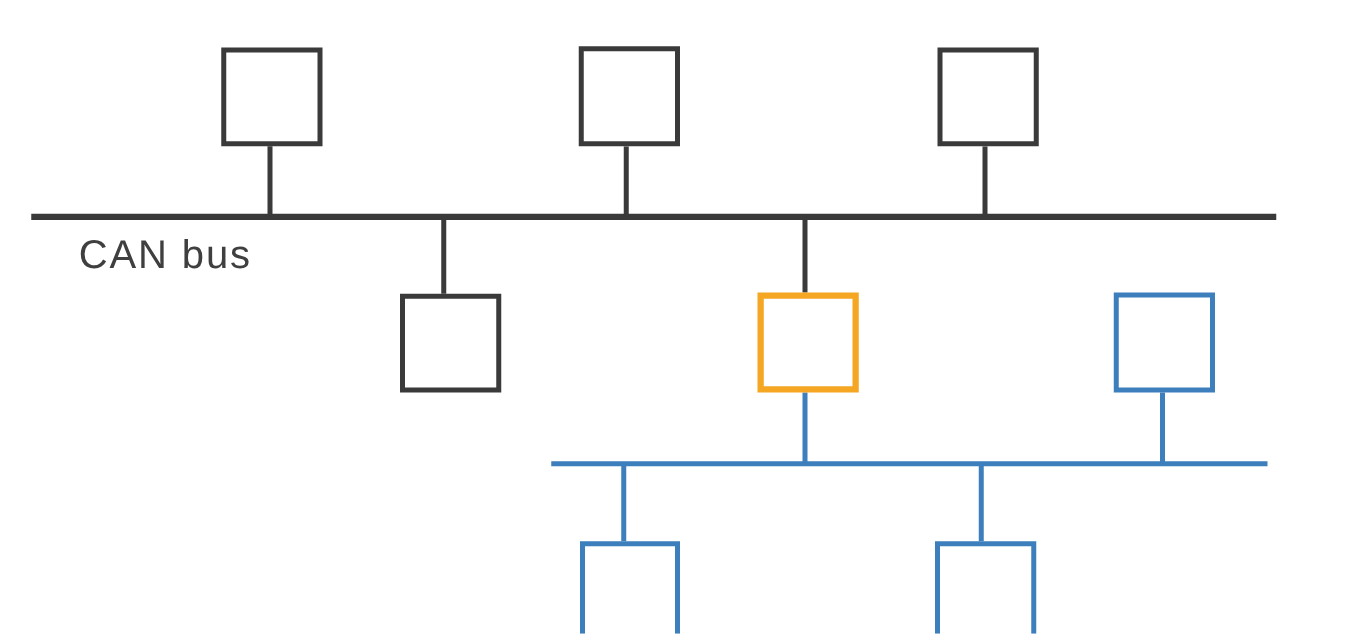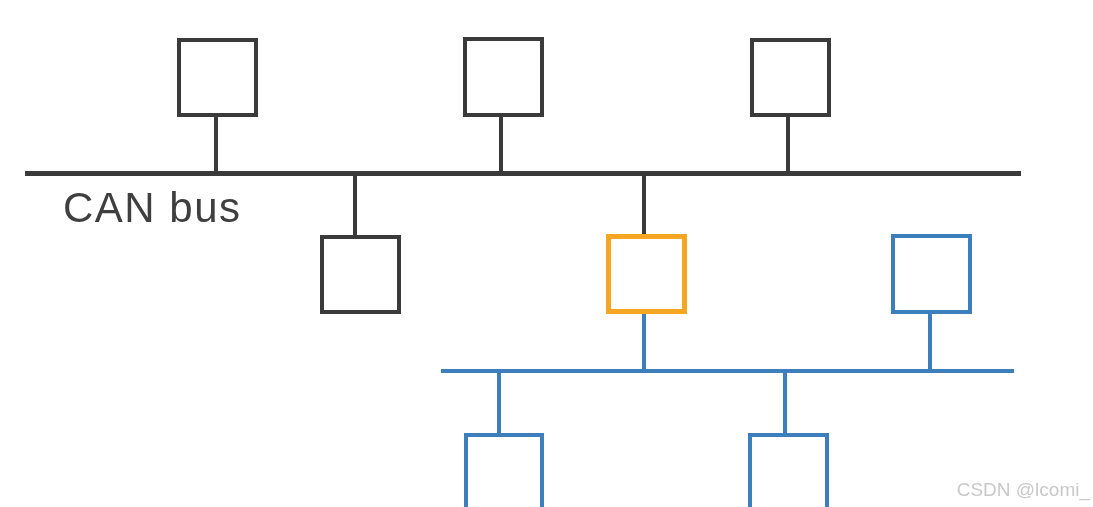--- a/index.html
+++ b/index.html
@@ -18,38 +18,37 @@
   .node {
     position: absolute;
     box-sizing: border-box;
     background: #ffffff;
   }
   .busline, .connector {
     position: absolute;
   }
   .bus-label {
     position: absolute;
-    font-size: 42px;
+    font-size: 32px;
     letter-spacing: 1.5px;
     line-height: 1;
     white-space: nowrap;
   }
   .watermark {
     position: absolute;
     font-size: 19px;
     line-height: 1;
     white-space: nowrap;
   }
 </style>
 </head>
 <body>
 
 <div id="stage" style="background: rgb(255, 255, 255);">
   <div class="bus-label" style="left: 63px; top: 187px; color: rgb(63, 63, 63);">CAN bus</div>
-  <div class="watermark" style="right: 3px; top: 480px; color: rgb(201, 201, 201);">CSDN @lcomi_</div>
 <div class="busline" style="left: 25px; top: 171px; width: 996px; height: 5px; background: rgb(58, 58, 58);"></div>
     <div class="busline" style="left: 441px; top: 369px; width: 573px; height: 4px; background: rgb(61, 127, 189);"></div>
     <div class="connector" style="left: 214px; top: 116px; width: 4px; height: 57px; background: rgb(58, 58, 58);"></div>
     <div class="connector" style="left: 499px; top: 117px; width: 4px; height: 56px; background: rgb(58, 58, 58);"></div>
     <div class="connector" style="left: 786px; top: 117px; width: 4px; height: 56px; background: rgb(58, 58, 58);"></div>
     <div class="connector" style="left: 353px; top: 174px; width: 4px; height: 63px; background: rgb(58, 58, 58);"></div>
     <div class="connector" style="left: 642px; top: 174px; width: 4px; height: 62px; background: rgb(58, 58, 58);"></div>
     <div class="connector" style="left: 642px; top: 312px; width: 4px; height: 59px; background: rgb(61, 127, 189);"></div>
     <div class="connector" style="left: 928px; top: 312px; width: 4px; height: 59px; background: rgb(61, 127, 189);"></div>
     <div class="connector" style="left: 497px; top: 371px; width: 4px; height: 64px; background: rgb(61, 127, 189);"></div>

